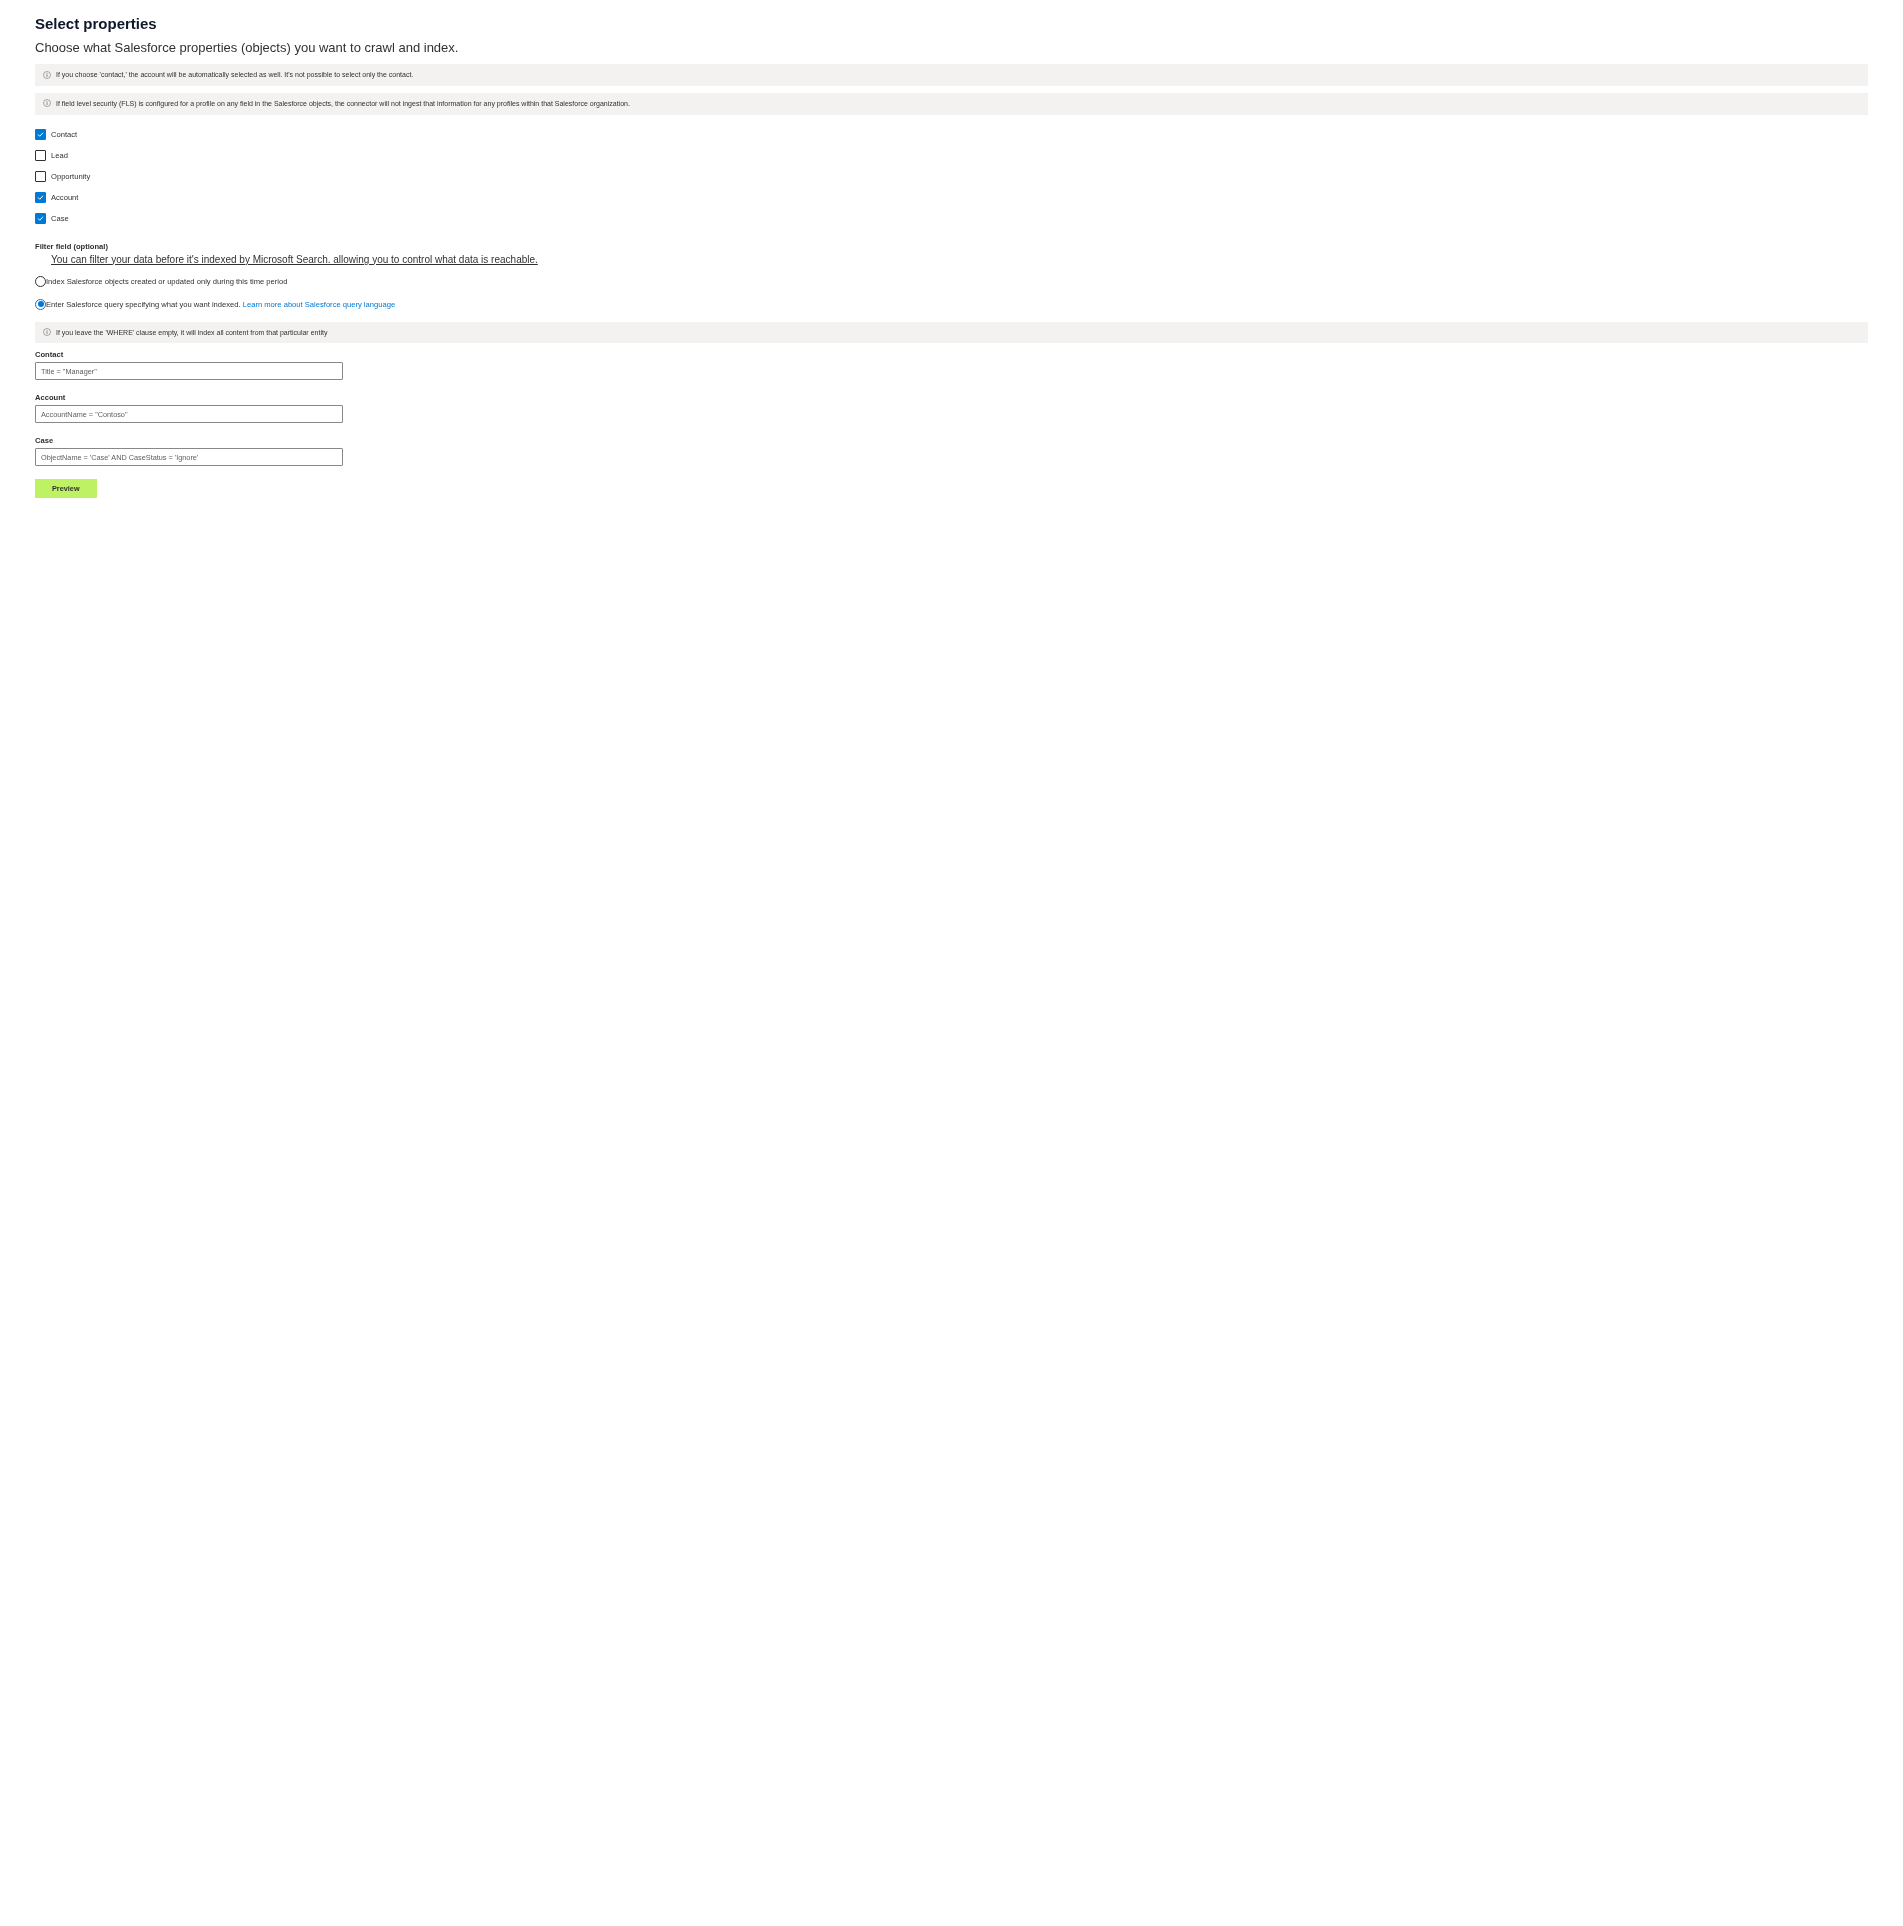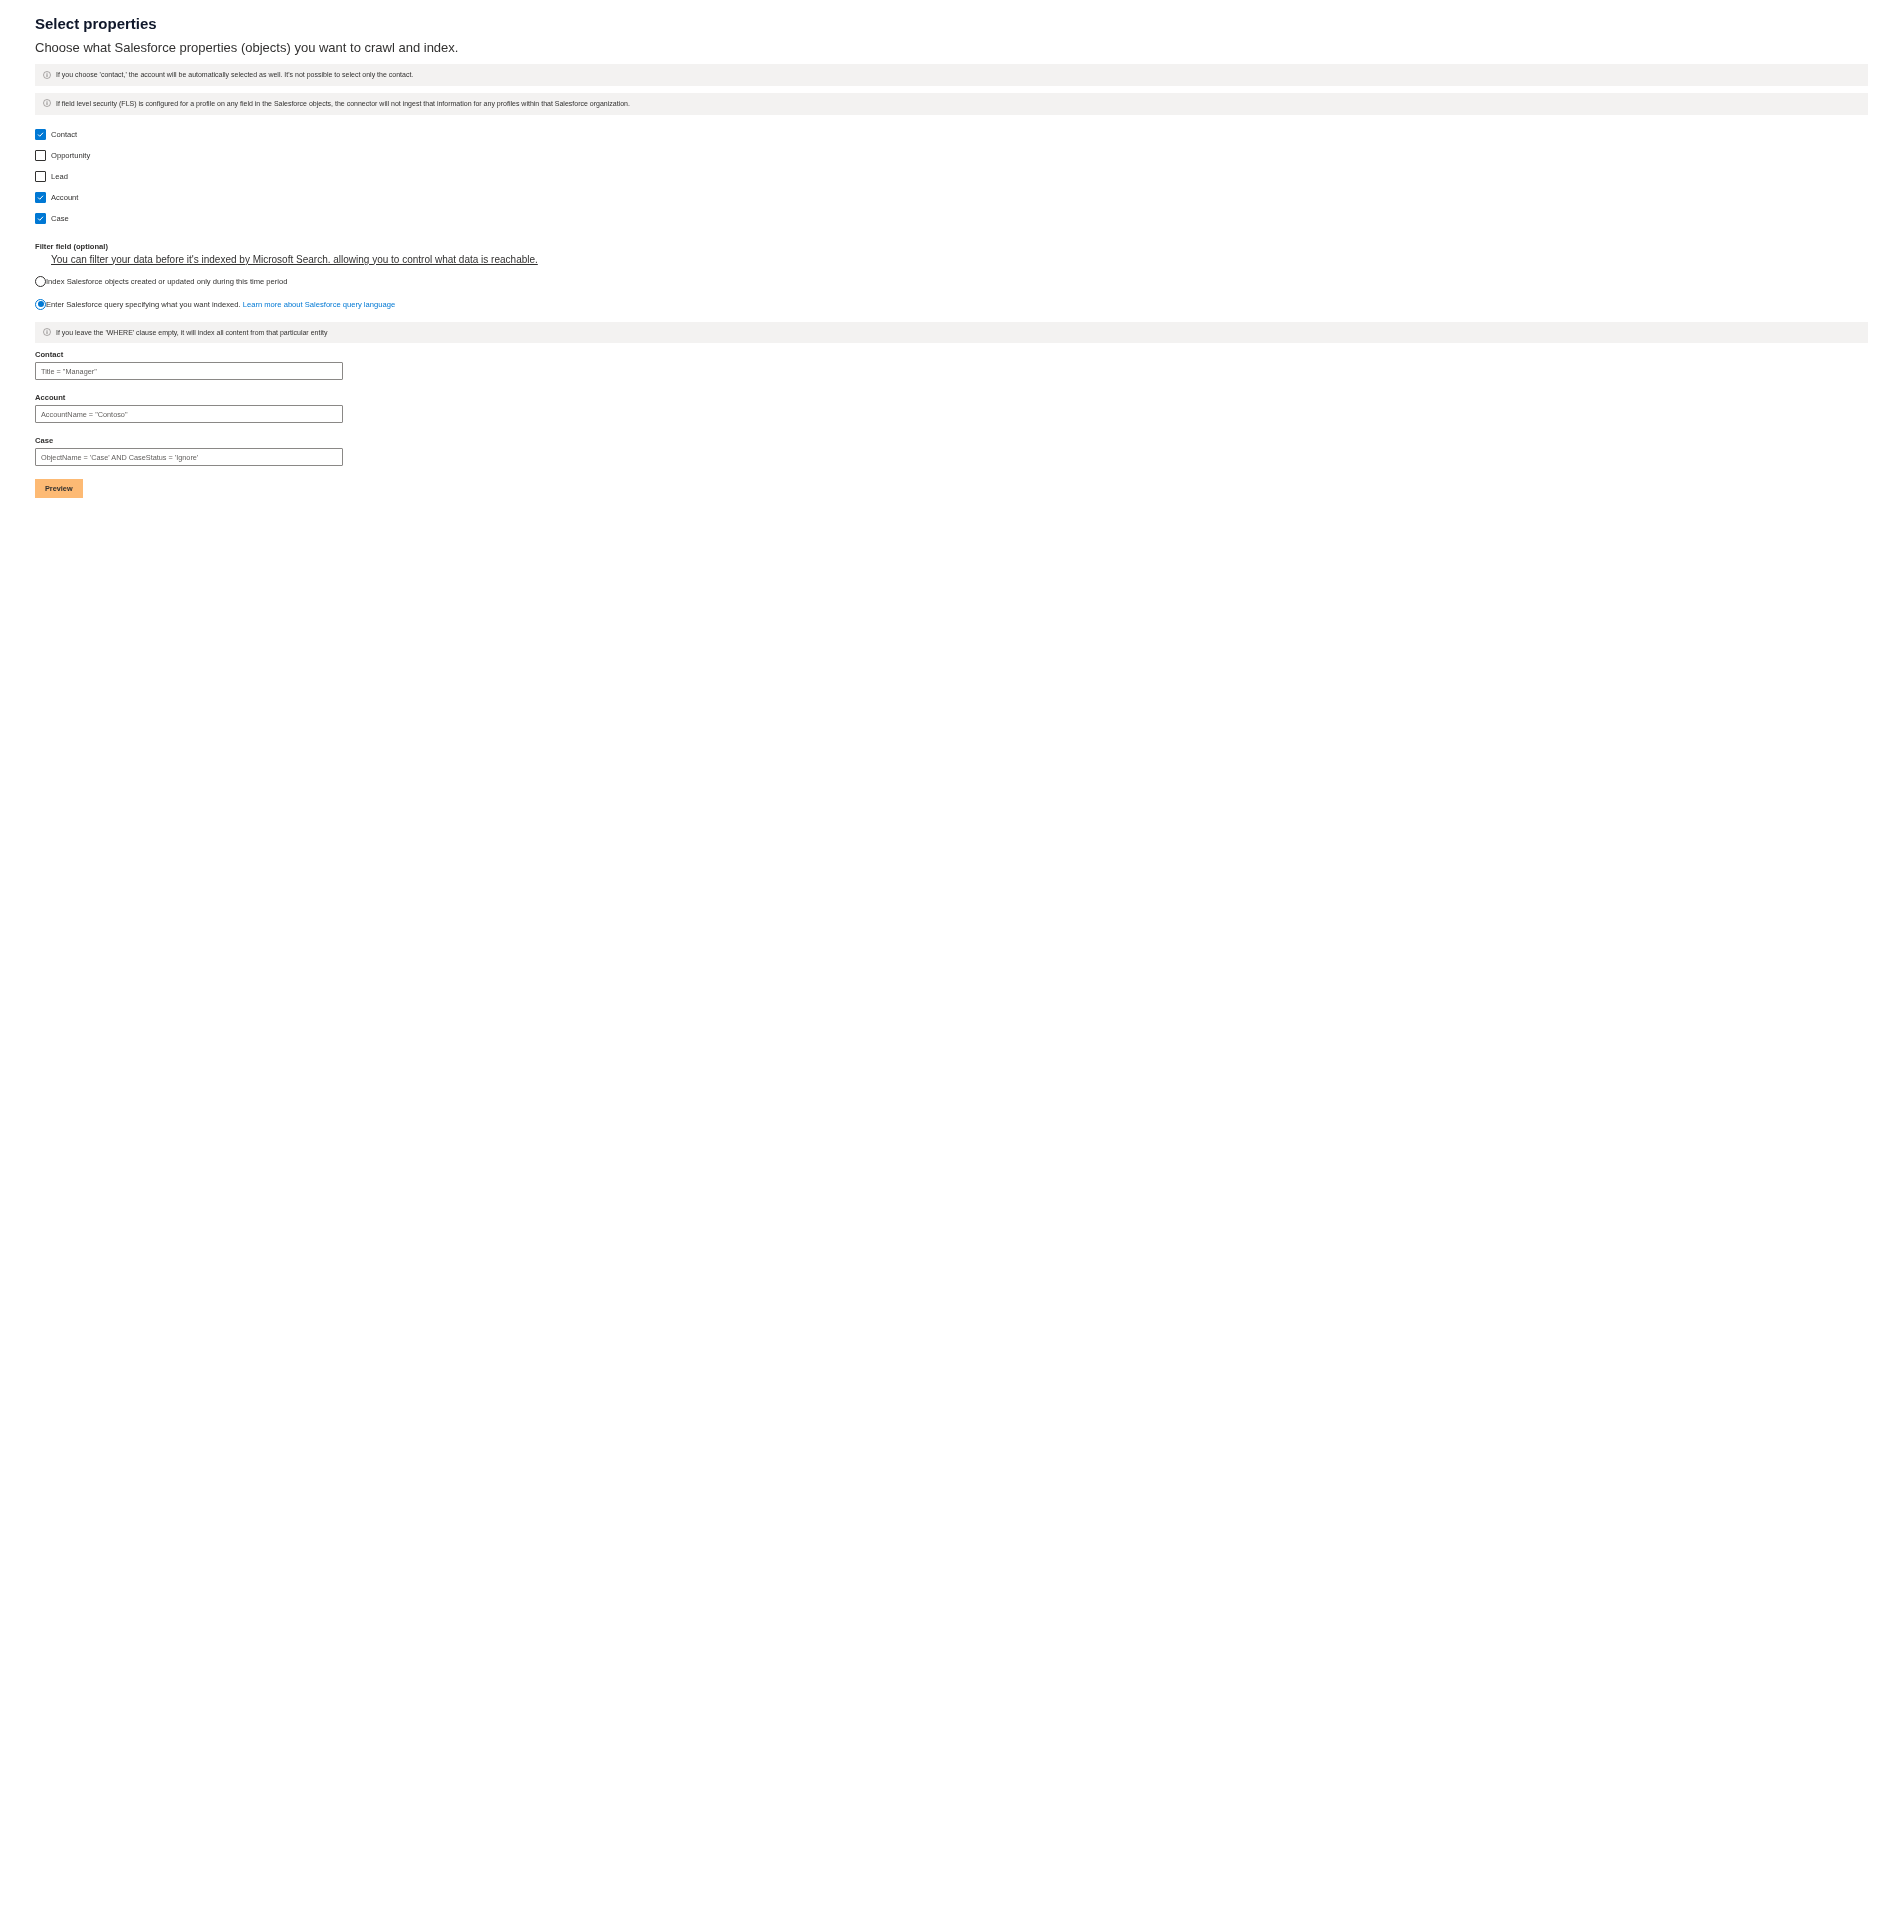--- a/index.html
+++ b/index.html
@@ -126,23 +126,23 @@
     border: 0.5px solid #8a8886;
     border-radius: 1px;
     padding: 0 5px;
     font-size: 7.3px;
     font-family: inherit;
     color: #605e5c;
     background: #fff;
   }
   .text-input::placeholder { color: #605e5c; }
   .preview-btn {
-    background: #fdba74;
+    background: #bef264;
     border: none;
-    padding: 5px 10px;
+    padding: 5px 17px;
     font-size: 7.3px;
     font-weight: 600;
     font-family: inherit;
     color: #323130;
     cursor: pointer;
   }
 </style>
 </head>
 <body>
 
@@ -179,27 +179,27 @@
       <svg width="7" height="7" viewBox="0 0 14 14">
           <path d="M2 7 L5.5 10.5 L12 3.5" stroke="#fff" stroke-width="2" fill="none"></path>
         </svg>
     </span>
     <span class="checkbox-label">Contact</span>
   </div>
   <div class="checkbox-row">
     <span class="checkbox">
       
     </span>
-    <span class="checkbox-label">Opportunity</span>
+    <span class="checkbox-label">Lead</span>
   </div>
   <div class="checkbox-row">
     <span class="checkbox">
       
     </span>
-    <span class="checkbox-label">Lead</span>
+    <span class="checkbox-label">Opportunity</span>
   </div>
   <div class="checkbox-row">
     <span class="checkbox checked">
       <svg width="7" height="7" viewBox="0 0 14 14">
           <path d="M2 7 L5.5 10.5 L12 3.5" stroke="#fff" stroke-width="2" fill="none"></path>
         </svg>
     </span>
     <span class="checkbox-label">Account</span>
   </div>
   <div class="checkbox-row">

